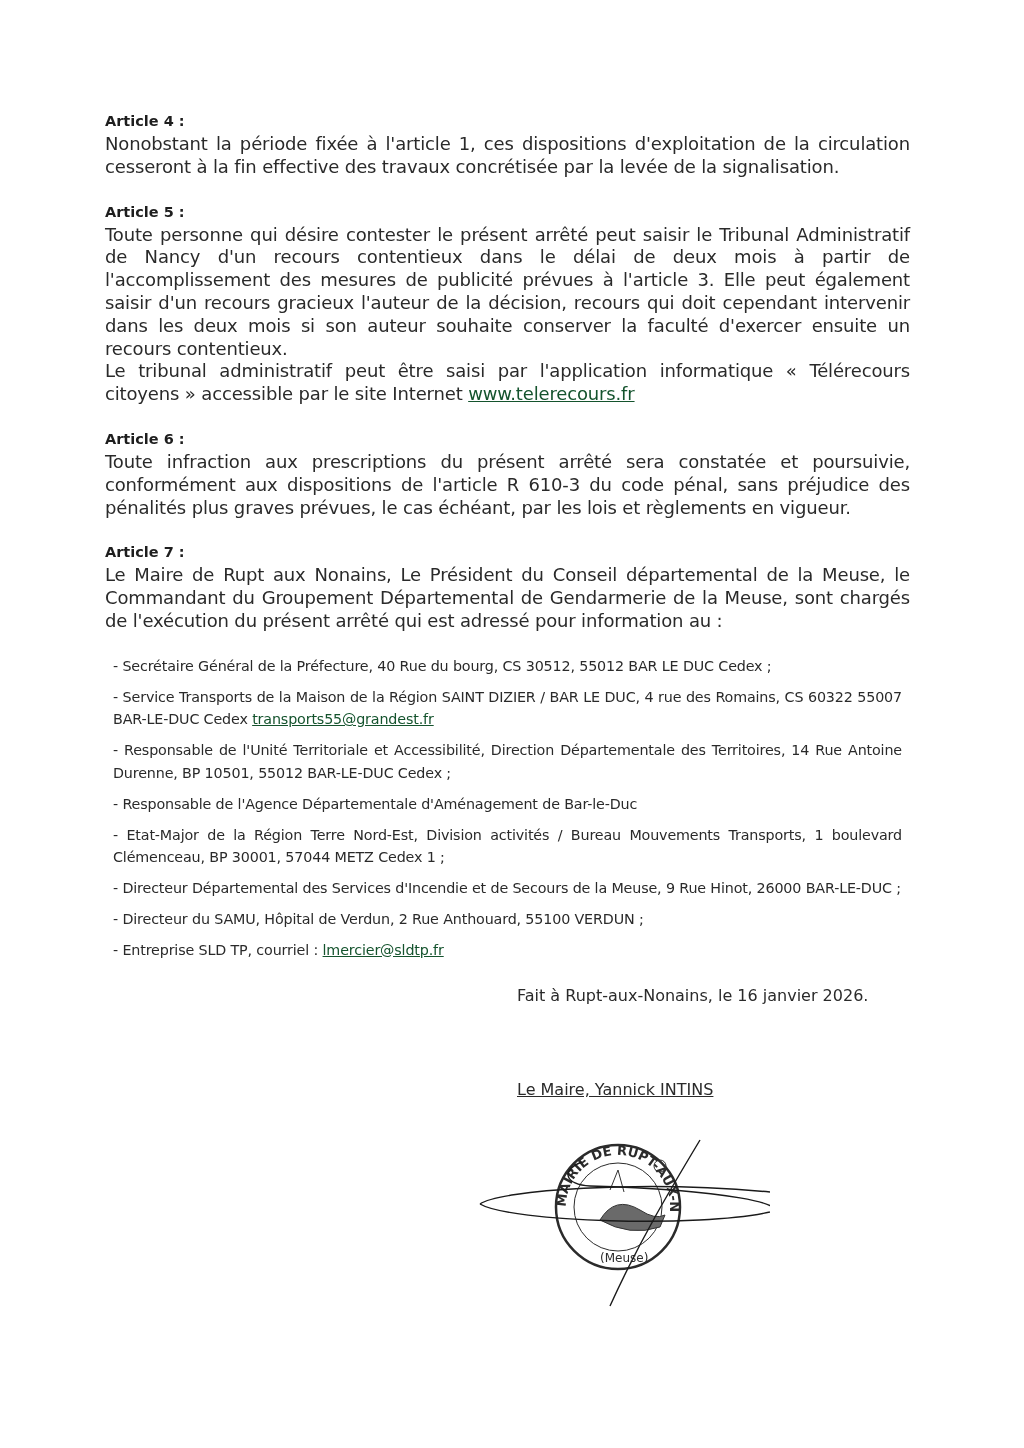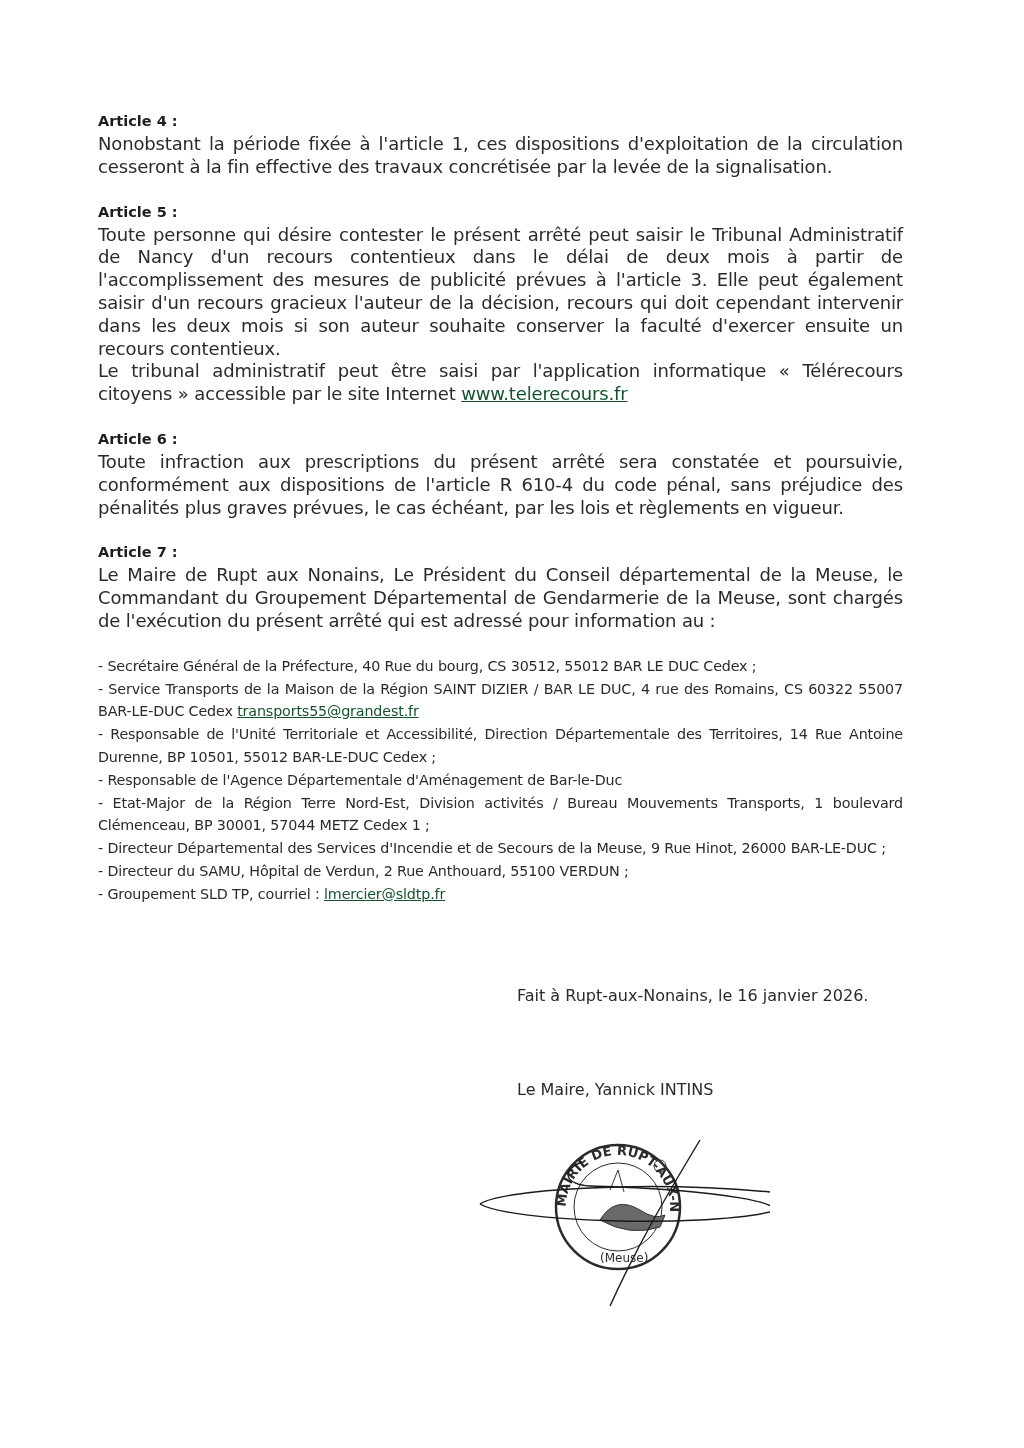--- a/index.html
+++ b/index.html
@@ -1,62 +1,62 @@
 <!DOCTYPE html>
 <html><head>
 <meta charset="utf-8">
 <style>
   html, body { margin: 0; padding: 0; background: #ffffff; }
   body { width: 1024px; height: 1448px; position: relative; overflow: hidden;
          font-family: "DejaVu Sans", sans-serif; color: #2a2a2a; }
-  .page { position: absolute; left: 98px; top: 110px; width: 805px; }
+  .page { position: absolute; left: 105px; top: 110px; width: 805px; }
   .art-title { font-weight: bold; font-size: 14.5px; line-height: 23px; margin: 0; color: #1e1e1e; }
   .para { font-size: 18px; line-height: 22.8px; text-align: justify; margin: 0; letter-spacing: -0.15px; }
   .block { margin-bottom: 22px; }
   a.link { color: #14532d; text-decoration: underline; }
-  .list-item { font-size: 14.3px; line-height: 22.8px; text-align: justify; margin: 0; letter-spacing: -0.15px; }
+  .list-item { font-size: 14.3px; line-height: 22.8px; text-align: justify; margin: 8px; letter-spacing: -0.15px; }
   .sig { position: absolute; left: 517px; font-size: 16px; color: #2a2a2a; }
   .sig1 { top: 986px; }
-  .sig2 { top: 1080px; }
+  .sig2 { top: 1080px; text-decoration: underline; }
   .stamp { position: absolute; left: 470px; top: 1110px; width: 300px; height: 200px; }
 </style>
 </head>
 <body>
 
 <div class="page">
   <div class="block">
     <p class="art-title">Article 4 :</p>
     <p class="para">Nonobstant la période fixée à l'article 1, ces dispositions d'exploitation de la circulation cesseront à la fin effective des travaux concrétisée par la levée de la signalisation.</p>
   </div>
 
   <div class="block">
     <p class="art-title">Article 5 :</p>
     <p class="para">Toute personne qui désire contester le présent arrêté peut saisir le Tribunal Administratif de Nancy d'un recours contentieux dans le délai de deux mois à partir de l'accomplissement des mesures de publicité prévues à l'article 3. Elle peut également saisir d'un recours gracieux l'auteur de la décision, recours qui doit cependant intervenir dans les deux mois si son auteur souhaite conserver la faculté d'exercer ensuite un recours contentieux.</p>
     <p class="para"><span>Le tribunal administratif peut être saisi par l'application informatique « Télérecours citoyens » accessible par le site Internet </span><a class="link" href="www.telerecours.fr">www.telerecours.fr</a></p>
   </div>
 
   <div class="block">
     <p class="art-title">Article 6 :</p>
-    <p class="para">Toute infraction aux prescriptions du présent arrêté sera constatée et poursuivie, conformément aux dispositions de l'article R 610-4 du code pénal, sans préjudice des pénalités plus graves prévues, le cas échéant, par les lois et règlements en vigueur.</p>
+    <p class="para">Toute infraction aux prescriptions du présent arrêté sera constatée et poursuivie, conformément aux dispositions de l'article R 610-3 du code pénal, sans préjudice des pénalités plus graves prévues, le cas échéant, par les lois et règlements en vigueur.</p>
   </div>
 
   <div class="block">
     <p class="art-title">Article 7 :</p>
     <p class="para">Le Maire de Rupt aux Nonains, Le Président du Conseil départemental de la Meuse, le Commandant du Groupement Départemental de Gendarmerie de la Meuse, sont chargés de l'exécution du présent arrêté qui est adressé pour information au :</p>
   </div>
 
   <div>
     <p class="list-item"><span>- Secrétaire Général de la Préfecture, 40 Rue du bourg, CS 30512, 55012 BAR LE DUC Cedex ;</span></p>
     <p class="list-item"><span>- Service Transports de la Maison de la Région SAINT DIZIER / BAR LE DUC, 4 rue des Romains, CS 60322 55007 BAR-LE-DUC Cedex </span><a class="link">transports55@grandest.fr</a></p>
     <p class="list-item"><span>- Responsable de l'Unité Territoriale et Accessibilité, Direction Départementale des Territoires, 14 Rue Antoine Durenne, BP 10501, 55012 BAR-LE-DUC Cedex ;</span></p>
     <p class="list-item"><span>- Responsable de l'Agence Départementale d'Aménagement de Bar-le-Duc</span></p>
     <p class="list-item"><span>- Etat-Major de la Région Terre Nord-Est, Division activités / Bureau Mouvements Transports, 1 boulevard Clémenceau, BP 30001, 57044 METZ Cedex 1 ;</span></p>
     <p class="list-item"><span>- Directeur Départemental des Services d'Incendie et de Secours de la Meuse, 9 Rue Hinot, 26000 BAR-LE-DUC ;</span></p>
     <p class="list-item"><span>- Directeur du SAMU, Hôpital de Verdun, 2 Rue Anthouard, 55100 VERDUN ;</span></p>
-    <p class="list-item"><span>- Groupement SLD TP, courriel : </span><a class="link">lmercier@sldtp.fr</a></p>
+    <p class="list-item"><span>- Entreprise SLD TP, courriel : </span><a class="link">lmercier@sldtp.fr</a></p>
   </div>
 </div>
 
 <div class="sig sig1">Fait à Rupt-aux-Nonains, le 16 janvier 2026.</div>
 <div class="sig sig2">Le Maire, Yannick INTINS</div>
 
 <svg class="stamp" viewBox="0 0 300 200">
   <defs>
     <path id="arcTop" d="M 148 140 m -52 0 a 52 52 0 1 1 104 0"></path>
     <path id="arcBot" d="M 112 150 a 52 52 0 0 0 76 0"></path>

